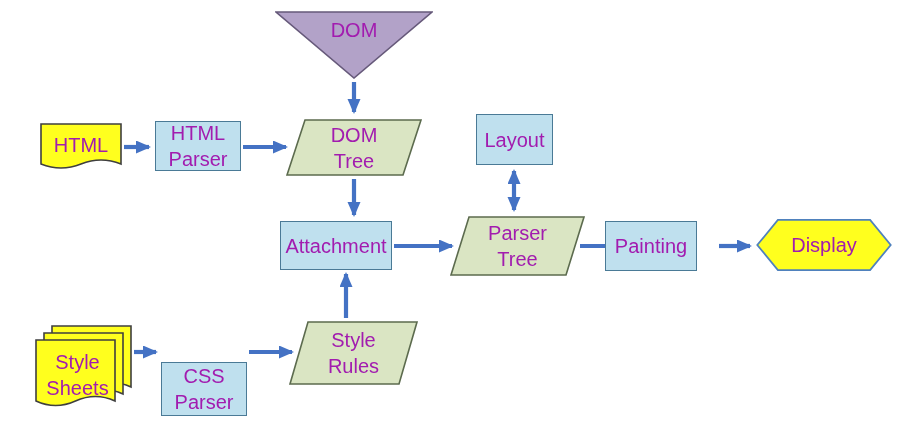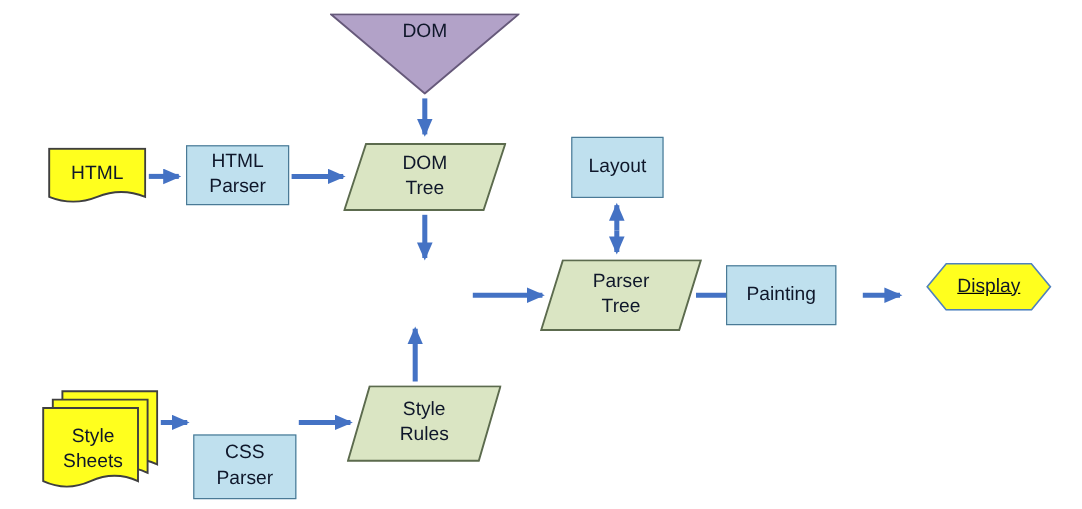--- a/index.html
+++ b/index.html
@@ -1,21 +1,21 @@
 <!DOCTYPE html>
 <html style="--node_blue: #BFE0EE; --stroke_blue: #4A7A96; --node_green: #DAE5C3; --stroke_green: #5C6B4E; --node_yellow: #FFFF1E; --stroke_yellow: #3F3F3F; --stroke_display: #4F81BD; --node_purple: #B2A2C8; --stroke_purple: #66597A; --arrow_blue: #4472C4;"><head>
 <meta charset="utf-8">
 <style>
   html,body{margin:0;padding:0;}
   body{font-family:"Liberation Sans",sans-serif;background:#ffffff;}
   .canvas{position:relative;width:902px;height:424px;background:#ffffff;overflow:hidden;}
   .edges{position:absolute;left:0;top:0;}
   .node{position:absolute;display:flex;align-items:center;justify-content:center;}
   .node svg.shape{position:absolute;left:0;top:0;width:100%;height:100%;}
-  .label{position:relative;white-space:pre-line;text-align:center;color:#0f172a;font-size:16px;line-height:1.3;z-index:2;}
+  .label{position:relative;white-space:pre-line;text-align:center;color:#a21caf;font-size:20px;line-height:1.3;z-index:2;}
   .rect-node{background:var(--node_blue);border:1.6px solid var(--stroke_blue);box-sizing:border-box;}
   .tri-label{position:absolute;top:6px;left:0;right:0;}
   .stack-label{transform:translate(-6px,7px);}
 </style>
 </head>
 <body>
 
 <div class="canvas">
 
   <svg class="edges" width="902" height="424" viewBox="0 0 902 424">
@@ -64,34 +64,37 @@
       <polygon points="19,1 135,1 117,56 1,56" style="fill:var(--node_green);stroke:var(--stroke_green)" stroke-width="1.6"></polygon>
     </svg>
     <span class="label">DOM
 Tree</span>
   </div>
 
   <div class="node rect-node" style="left:476px;top:114px;width:77px;height:51px;">
     <span class="label">Layout</span>
   </div>
 
+  <div class="node rect-node" style="left:280px;top:221px;width:112px;height:49px;">
+    <span class="label">Attachment</span>
+  </div>
 
   <div class="node" style="left:450px;top:216px;width:135px;height:60px;">
     <svg class="shape" viewBox="0 0 135 60">
       <polygon points="19,1 134,1 116,59 1,59" style="fill:var(--node_green);stroke:var(--stroke_green)" stroke-width="1.6"></polygon>
     </svg>
     <span class="label">Parser
 Tree</span>
   </div>
 
   <div class="node rect-node" style="left:605px;top:221px;width:92px;height:50px;">
     <span class="label">Painting</span>
   </div>
 
-  <div class="node" style="left:755px;top:219px;width:138px;height:40px;text-decoration:underline;">
+  <div class="node" style="left:755px;top:219px;width:138px;height:52px;">
     <svg class="shape" viewBox="0 0 138 53">
       <polygon points="22,1 116,1 137,26.5 116,52 22,52 1,26.5" style="fill:var(--node_yellow);stroke:var(--stroke_display)" stroke-width="1.8"></polygon>
     </svg>
     <span class="label">Display</span>
   </div>
 
   <div class="node" style="left:35px;top:325px;width:97px;height:86px;">
     <svg class="shape" viewBox="0 0 97 86">
       <g style="fill:var(--node_yellow);stroke:var(--stroke_yellow)" stroke-width="1.6">
         <path transform="translate(17,1)" d="M0,0 L79,0 L79,61 Q59.5,52 39.5,61 Q19.5,70 0,61 Z"></path>

